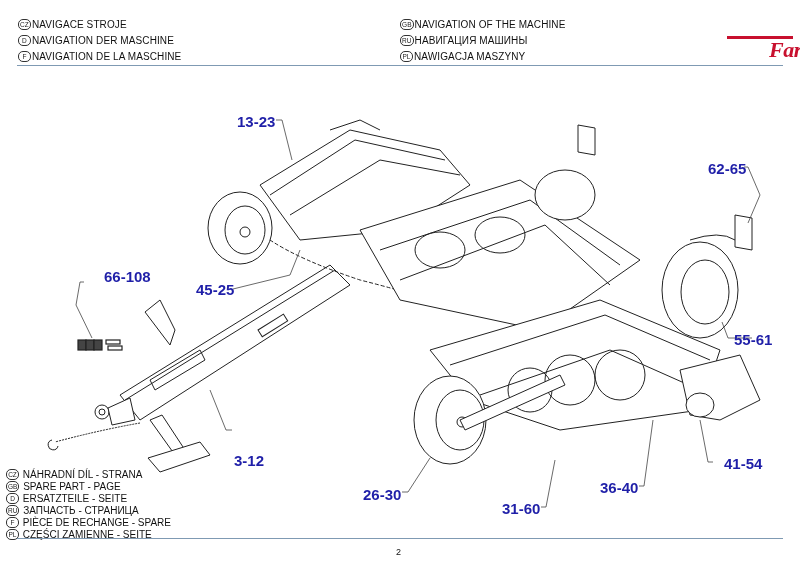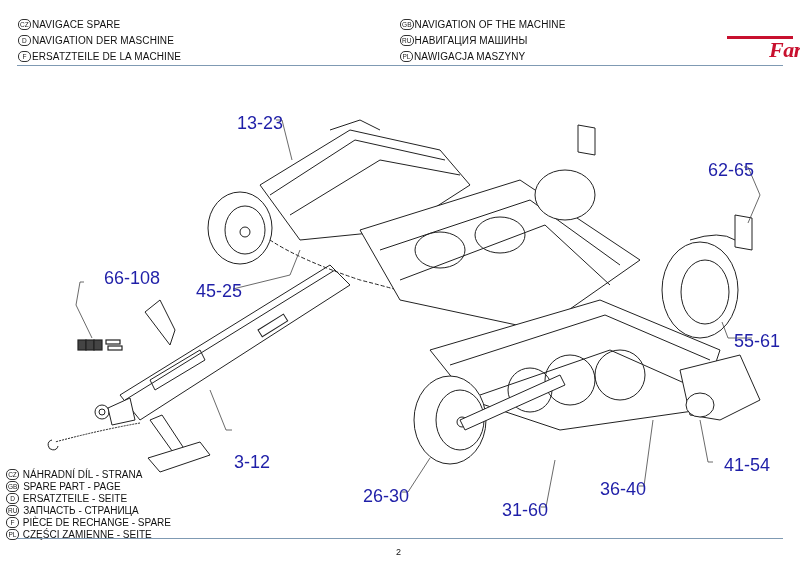--- a/index.html
+++ b/index.html
@@ -7,36 +7,36 @@
          font-family:"Liberation Sans", sans-serif; color:#111; }
   .hdr-line { position:absolute; font-size:10px; letter-spacing:0.1px; white-space:nowrap; }
   .lang-badge { display:inline-block; font-size:6.5px; line-height:9px; height:9px;
                 border:1px solid #333; border-radius:5px; padding:0 1px; min-width:9px;
                 text-align:center; margin-right:1px; vertical-align:1px; color:#222; }
   .rule { position:absolute; height:1px; background:#7f9ab3; }
   .logo { position:absolute; left:727px; top:39px; }
   .logo-text { font-family:"Liberation Serif", serif; font-style:italic; font-weight:bold;
                font-size:22px; color:#c8102e; letter-spacing:-0.5px; line-height:22px;margin-left:42px; }
   .logo-bar { position:absolute; left:0px; top:-3px; width:66px; height:3px; background:#c8102e; }
-  .callout { position:absolute; font-weight:normal; font-size:18px; color:#1f1fa8; white-space:nowrap; }
+  .callout { position:absolute; font-weight:bold; font-size:15px; color:#1f1fa8; white-space:nowrap; }
   .legend-line { position:absolute; left:6px; font-size:10px; white-space:nowrap; }
   .page-num { position:absolute; left:396px; top:547px; font-size:9px; }
   svg.drawing { position:absolute; left:0; top:0; }
 </style>
 </head>
 <body>
 
 <div class="hdr-line" style="left:18px;top:19px;">
-  <span class="lang-badge">CZ</span><span>NAVIGACE SPARE</span>
+  <span class="lang-badge">CZ</span><span>NAVIGACE STROJE</span>
 </div>
 <div class="hdr-line" style="left:18px;top:35px;">
   <span class="lang-badge">D</span><span>NAVIGATION DER MASCHINE</span>
 </div>
 <div class="hdr-line" style="left:18px;top:51px;">
-  <span class="lang-badge">F</span><span>ERSATZTEILE DE LA MACHINE</span>
+  <span class="lang-badge">F</span><span>NAVIGATION DE LA MASCHINE</span>
 </div>
 
 <div class="hdr-line" style="left:400px;top:19px;">
   <span class="lang-badge">GB</span><span>NAVIGATION OF THE MACHINE</span>
 </div>
 <div class="hdr-line" style="left:400px;top:35px;">
   <span class="lang-badge">RU</span><span>НАВИГАЦИЯ МАШИНЫ</span>
 </div>
 <div class="hdr-line" style="left:400px;top:51px;">
   <span class="lang-badge">PL</span><span>NAWIGACJA MASZYNY</span>

